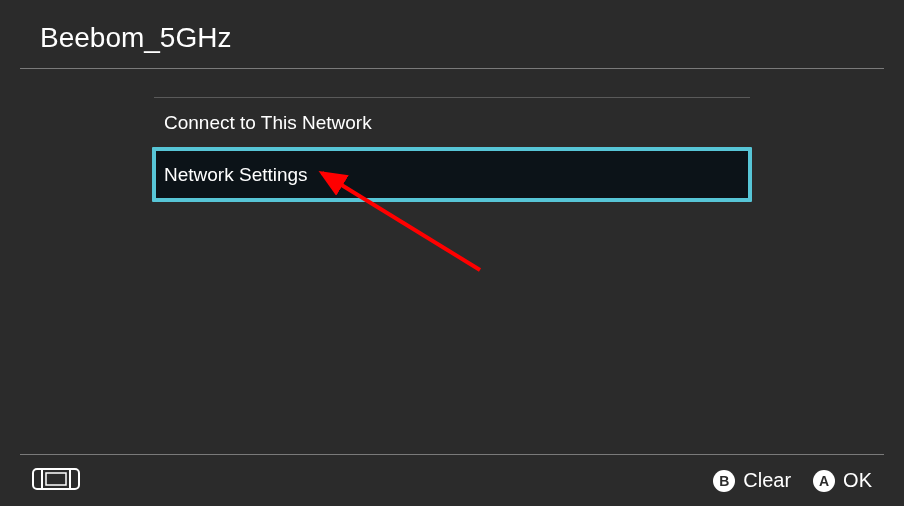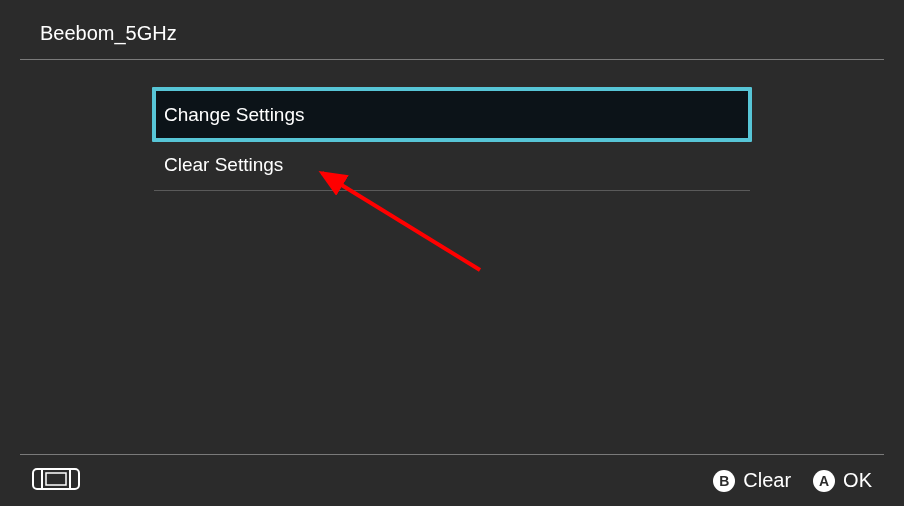--- a/index.html
+++ b/index.html
@@ -8,21 +8,21 @@
     height: 506px;
     background: #2b2b2b;
     font-family: -apple-system, "Segoe UI", Arial, sans-serif;
     color: #f0f0f0;
     overflow: hidden;
   }
   .header {
     padding: 22px 40px 14px 40px;
   }
   .header-title {
-    font-size: 20px;
+    font-size: 28px;
     font-weight: 400;
     color: #ffffff;
   }
   .header-divider {
     margin: 0 20px;
     border: none;
     border-top: 1px solid #7a7a7a;
   }
   .menu-area {
     margin: 28px 154px 0 154px;
@@ -100,25 +100,25 @@
 </head>
 <body>
 
 <div class="header">
   <div class="header-title">Beebom_5GHz</div>
 </div>
 <hr class="header-divider">
 
 <div class="menu-area">
   <div class="menu-list">
+    <div class="menu-item">
+      <span>Connect to This Network</span>
+    </div>
     <div class="menu-item selected">
-      <span>Change Settings</span>
-    </div>
-    <div class="menu-item">
-      <span>Clear Settings</span>
+      <span>Network Settings</span>
     </div>
   </div>
 </div>
 
 <svg class="annotation-arrow" style="left:300px; top:155px;" width="200" height="130">
   <defs>
     <marker id="arrhead" markerWidth="8" markerHeight="8" refX="6" refY="3" orient="auto">
       <polygon points="0 0, 7 3, 0 6" fill="#ff0000"></polygon>
     </marker>
   </defs>

